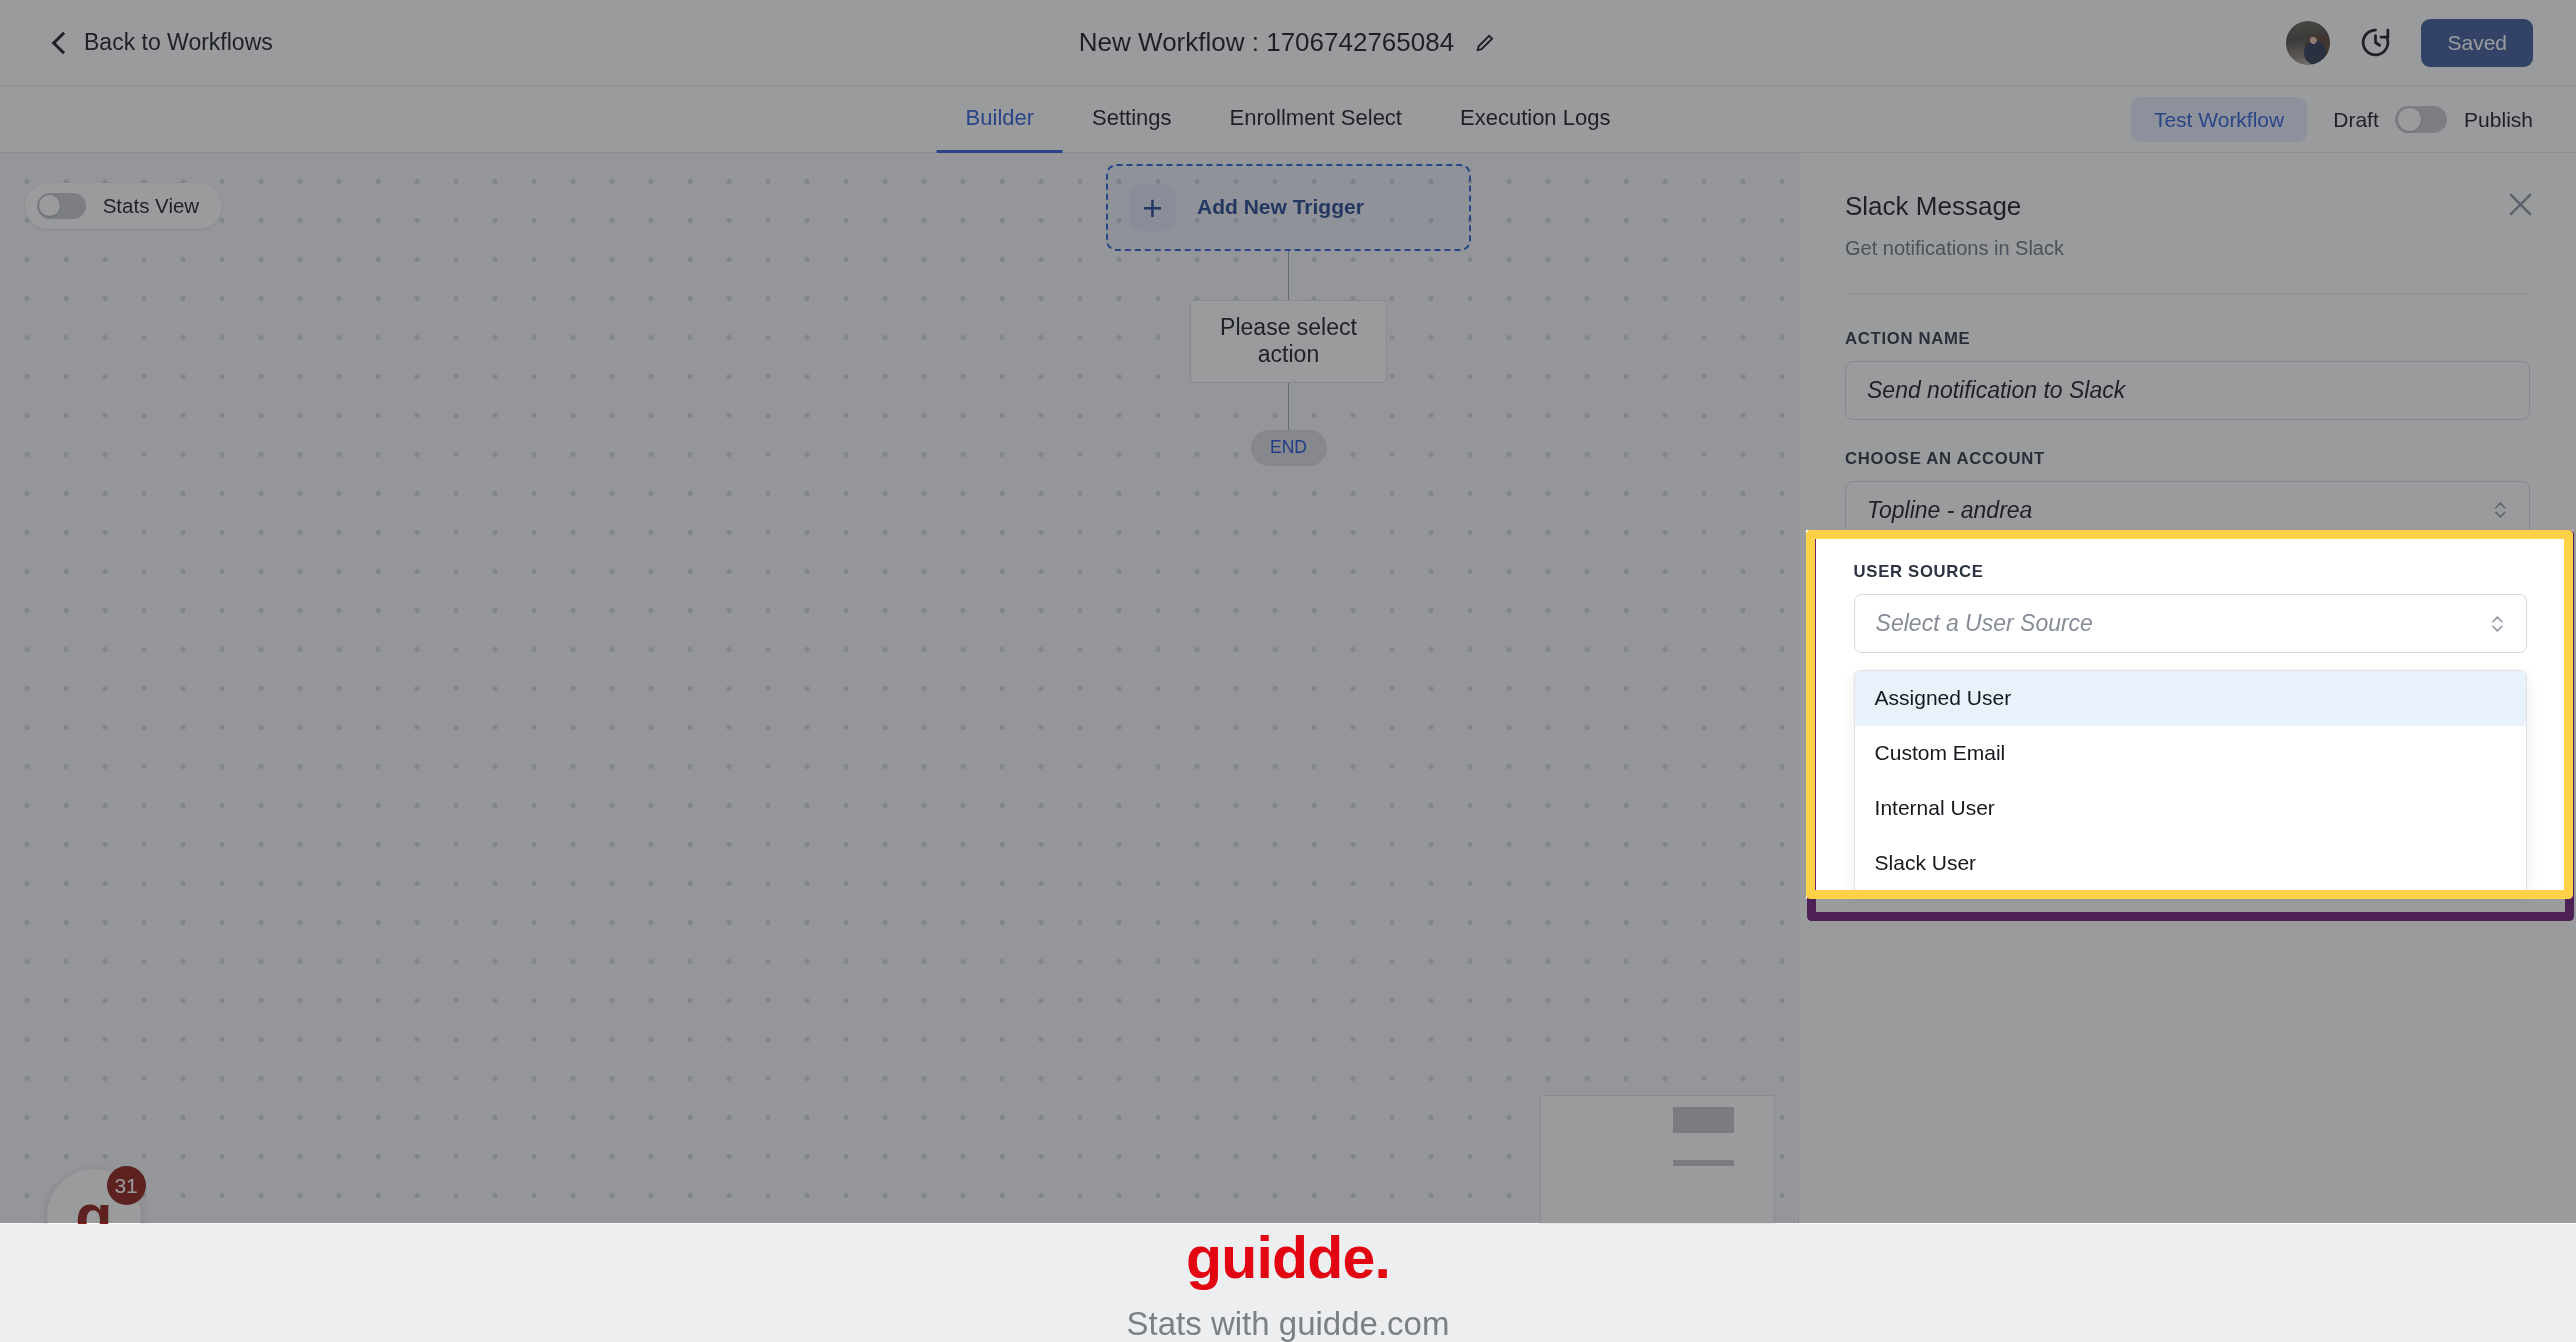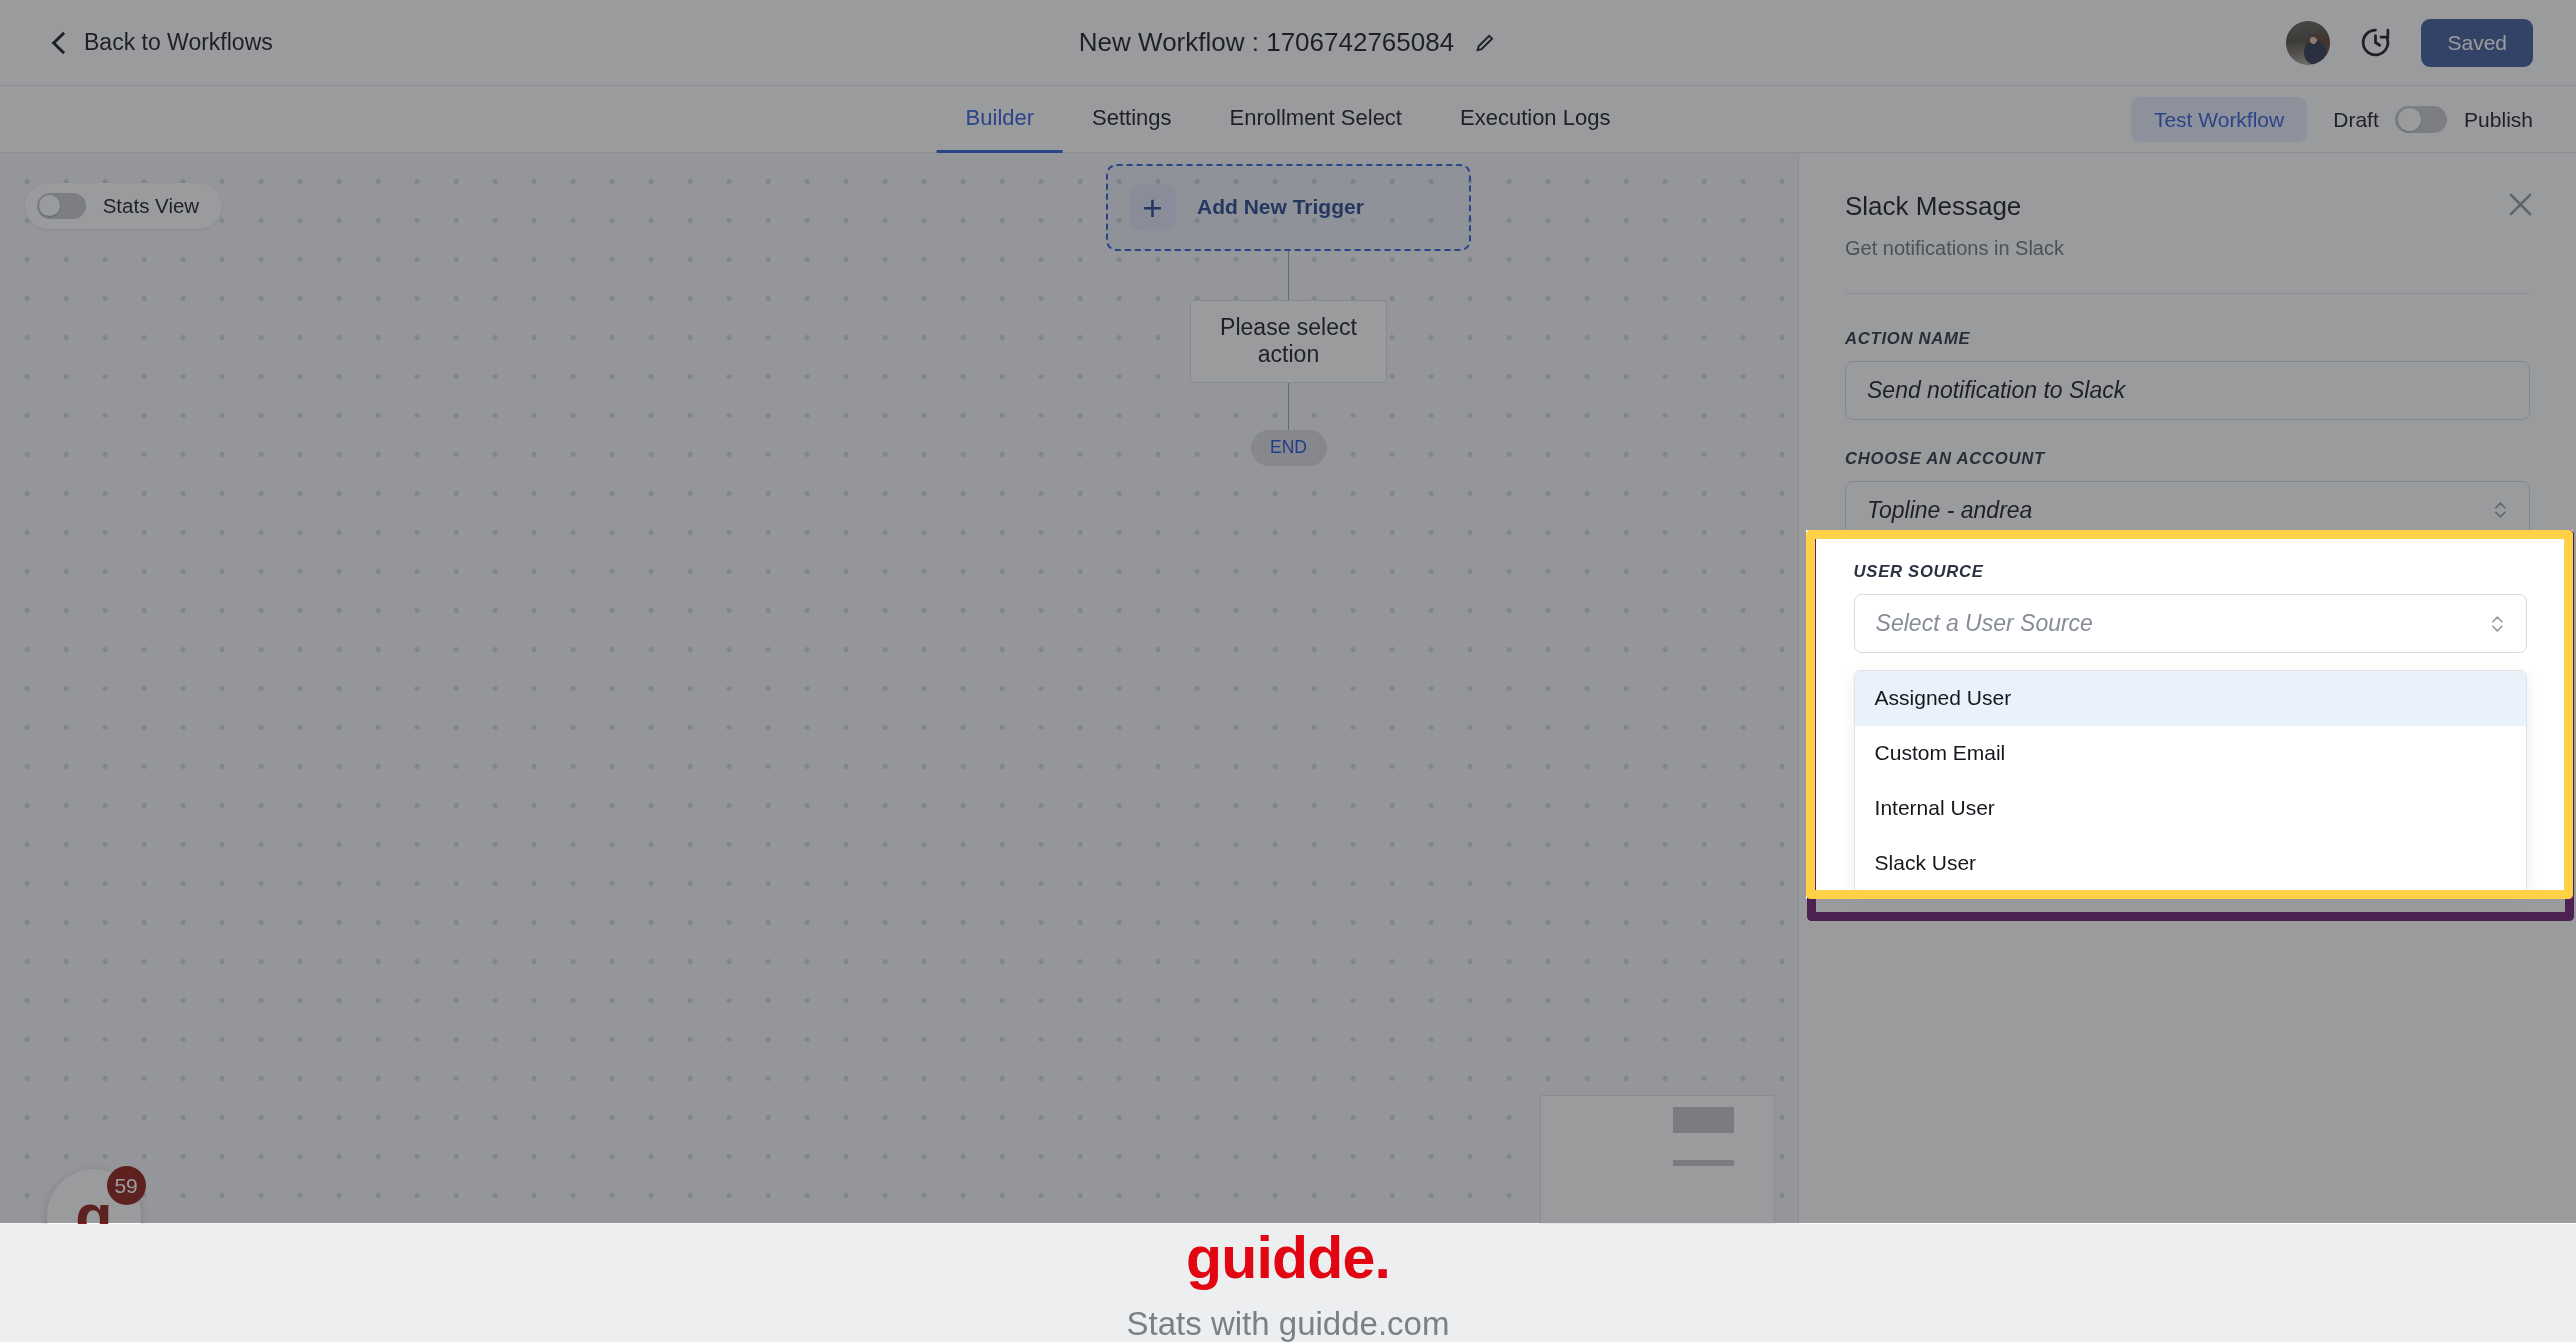--- a/index.html
+++ b/index.html
@@ -183,21 +183,21 @@
   .panel-close {
     position: absolute; right: 39px; top: 35px;
     width: 33px; height: 33px; cursor: pointer;
   }
   .panel-divider { height: 0.8px; background: #e4e6ea; margin-top: 33px; }
 
   .panel-body { padding: 35px 46px 0 46px; }
   .field { margin-bottom: 29px; }
   .field-label {
     font-size: 16.7px; letter-spacing: 0.7px; font-weight: 700;
-    color: #2b3242; margin-bottom: 12px; font-style: italic;
+    color: #2b3242; margin-bottom: 12px;
   }
   .field-control {
     width: 100%; height: 59px; border: 0.8px solid #d6d9de; border-radius: 7.6px;
     background: #ffffff; display: flex; align-items: center;
     padding: 0 21px; font-size: 23px; color: #15181d;
     position: relative; cursor: pointer; font-style: italic;
   }
   .field-control.placeholder { color: #868c97; }
   .stepper {
     position: absolute; right: 20px; top: 50%; transform: translateY(-50%);
@@ -327,21 +327,21 @@
         <div class="end-pill">END</div>
       </div>
 
       <div class="minimap">
         <div class="mm-node" style="left:132px;top:10.6px;width:61px;height:26px"></div>
         <div class="mm-node" style="left:132px;top:64px;width:61px;height:6px"></div>
       </div>
 
       <div class="chat-widget">
         <span class="glyph">g</span>
-        <span class="chat-badge">59</span>
+        <span class="chat-badge">31</span>
       </div>
     </div>
 
     <div class="panel">
       <div class="panel-head">
         <div class="panel-title">Slack Message</div>
         <div class="panel-sub">Get notifications in Slack</div>
         <span class="panel-close">
           <svg width="33" height="33" viewBox="0 0 24 24" fill="none" stroke="#8e94a3" stroke-width="1.8" stroke-linecap="round">
             <path d="M5 5l14 14M19 5L5 19"></path>

